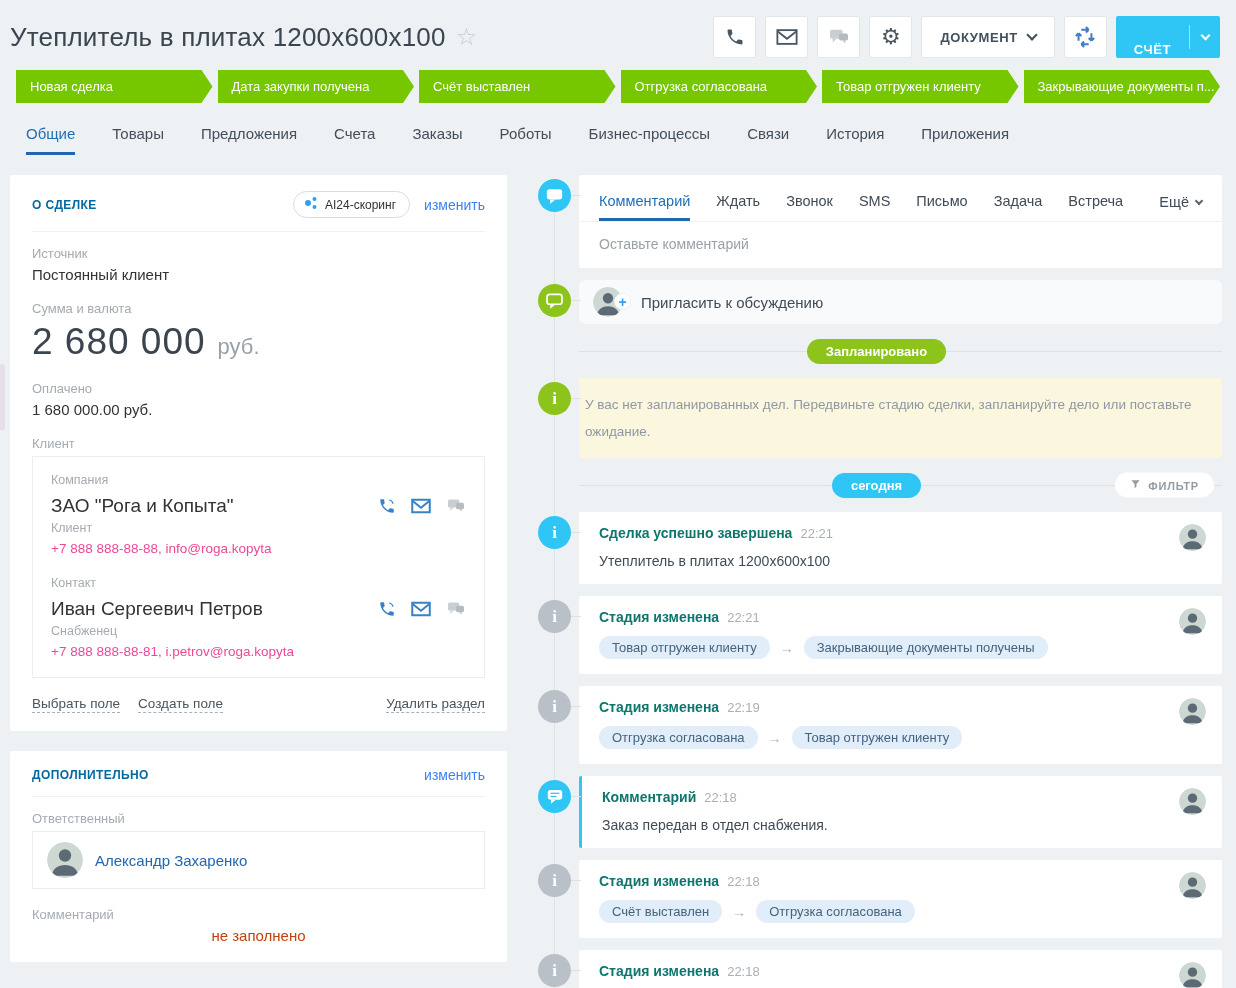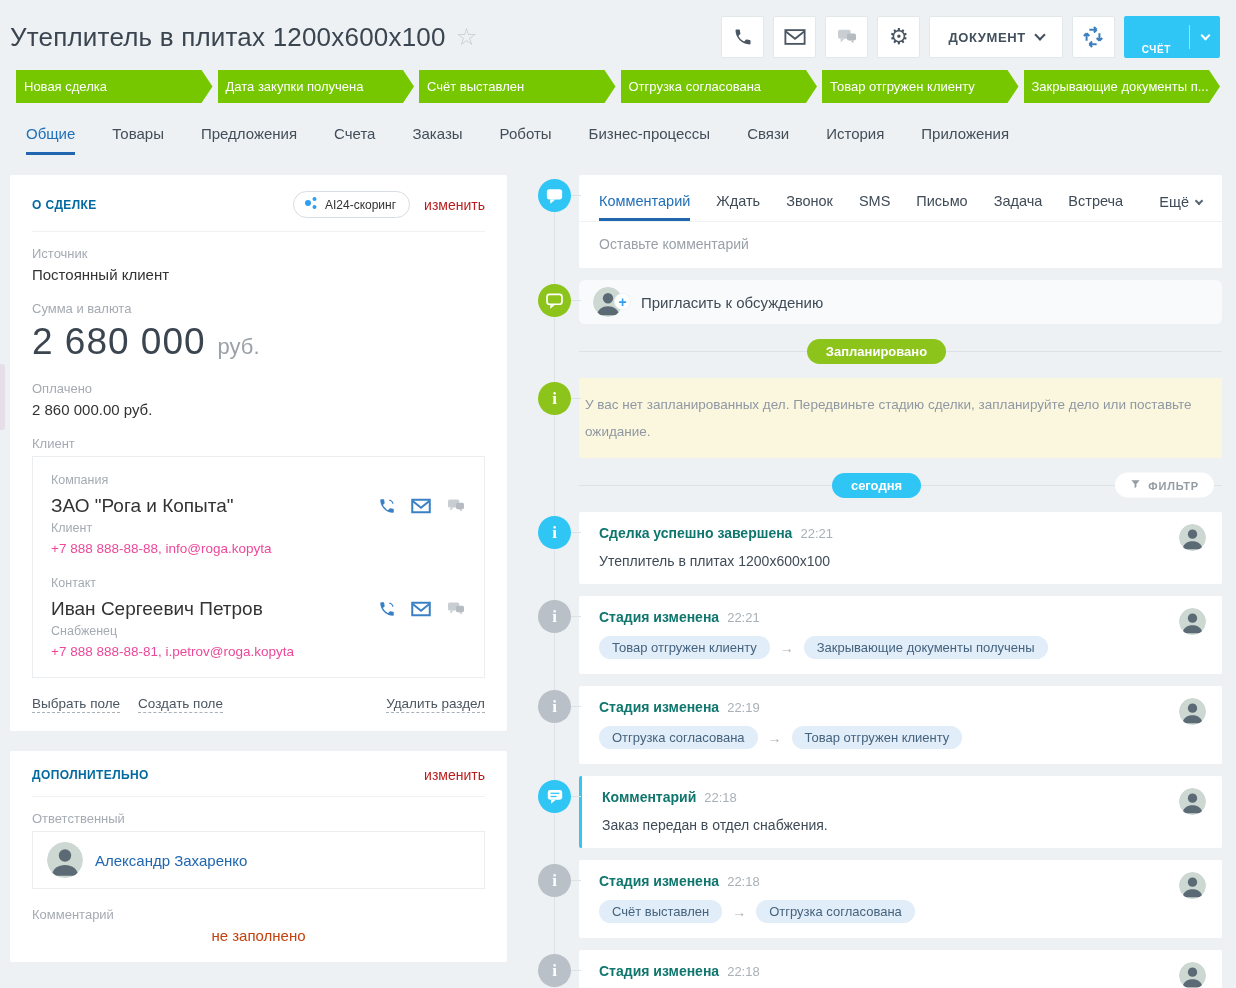--- a/index.html
+++ b/index.html
@@ -25,30 +25,30 @@
     height:42px; background:#fff; border:1px solid #e2e7ea; border-radius:2px;
     display:flex; align-items:center; gap:10px; padding:0 18px; cursor:pointer;
     font-size:13px; font-weight:bold; letter-spacing:.6px; color:#424f5c;
   }
   .chev { width:8px; height:8px; border-right:2px solid #424f5c; border-bottom:2px solid #424f5c;
     transform:rotate(45deg); margin-top:-4px; }
   .invoice-btn {
     height:42px; background:#2fc6f6; border-radius:2px; display:flex; align-items:stretch;
     color:#fff; cursor:pointer; overflow:hidden;
   }
-  .invoice-label { display:flex; align-items:center; padding:0 18px; font-size:10px; font-weight:bold; letter-spacing:.6px;margin-top:24px; }
+  .invoice-label { display:flex; align-items:center; padding:0 18px; font-size:13px; font-weight:bold; letter-spacing:.6px;margin-top:24px; }
   .invoice-sep { width:1px; background:rgba(255,255,255,.5); margin:9px 0; }
   .invoice-caret { display:flex; align-items:center; justify-content:center; width:30px; }
   .chev-w { width:7px; height:7px; border-right:2px solid #fff; border-bottom:2px solid #fff; transform:rotate(45deg); margin-top:-3px; }
 
   
   .stages { display:flex; gap:5px; margin:6px 16px 0 16px; }
   .stage {
     flex:1; height:33px; background:#76c700; color:#fff; font-size:13px;
-    display:flex; align-items:center; padding-left:8px; cursor:pointer;
+    display:flex; align-items:center; padding-left:14px; cursor:pointer;
     clip-path:polygon(0 0, calc(100% - 11px) 0, 100% 50%, calc(100% - 11px) 100%, 0 100%);
     white-space:nowrap; overflow:hidden;
   }
 
   
   .tabs { display:flex; gap:37px; margin:22px 16px 0 26px; font-size:15px; color:#434e59; }
   .tab { padding-bottom:10px; cursor:pointer; border-bottom:3px solid transparent; }
   .tab.active { color:#1e6fb8; border-bottom-color:#2067b0; }
 
   
@@ -56,21 +56,21 @@
   .col-left { width:497px; flex:none; }
   .card { background:#fff; border-radius:2px; padding:16px 22px 18px; }
   .card + .card { margin-top:20px; }
   .card-head { display:flex; align-items:center; }
   .card-title { font-size:12px; font-weight:bold; color:#0369a1; letter-spacing:.4px; }
   .ai-badge {
     margin-left:auto; display:flex; align-items:center; gap:7px;
     border:1px solid #d7dde2; border-radius:14px; padding:4px 13px 4px 10px;
     font-size:12px; color:#333; cursor:pointer; background:#fff;
   }
-  .edit-link { margin-left:14px; font-size:14px; color:#b91c1c; cursor:pointer; }
+  .edit-link { margin-left:14px; font-size:14px; color:#3b82f6; cursor:pointer; }
   .card-hr { border:none; border-top:1px solid #eff2f4; margin:13px 0 14px; }
   .f-label { font-size:13px; color:#a5abb2; margin-bottom:5px; }
   .f-value { font-size:15px; color:#333; }
   .field { margin-bottom:18px; }
   .sum-row { display:flex; align-items:baseline; gap:12px; }
   .sum-big { font-size:37px; color:#3b4550; letter-spacing:1px; }
   .sum-cur { font-size:22px; color:#9aa1a8; }
   .client-box { border:1px solid #ebeef1; padding:16px 18px 18px; margin-top:4px; }
   .cb-label { font-size:12.5px; color:#a5abb2; margin-bottom:8px; }
   .cb-row { display:flex; align-items:center; }
@@ -261,21 +261,21 @@
       <div class="field">
         <div class="f-label">Сумма и валюта</div>
         <div class="sum-row">
           <span class="sum-big">2 680 000</span>
           <span class="sum-cur">руб.</span>
         </div>
       </div>
 
       <div class="field">
         <div class="f-label">Оплачено</div>
-        <div class="f-value">2 860 000.00 руб.</div>
+        <div class="f-value">1 680 000.00 руб.</div>
       </div>
 
       <div class="field">
         <div class="f-label">Клиент</div>
         <div class="client-box">
           <div class="cb-label">Компания</div>
           <div class="cb-row">
             <div class="cb-name">ЗАО "Рога и Копыта"</div>
             <div class="cb-icons">
               <span>

